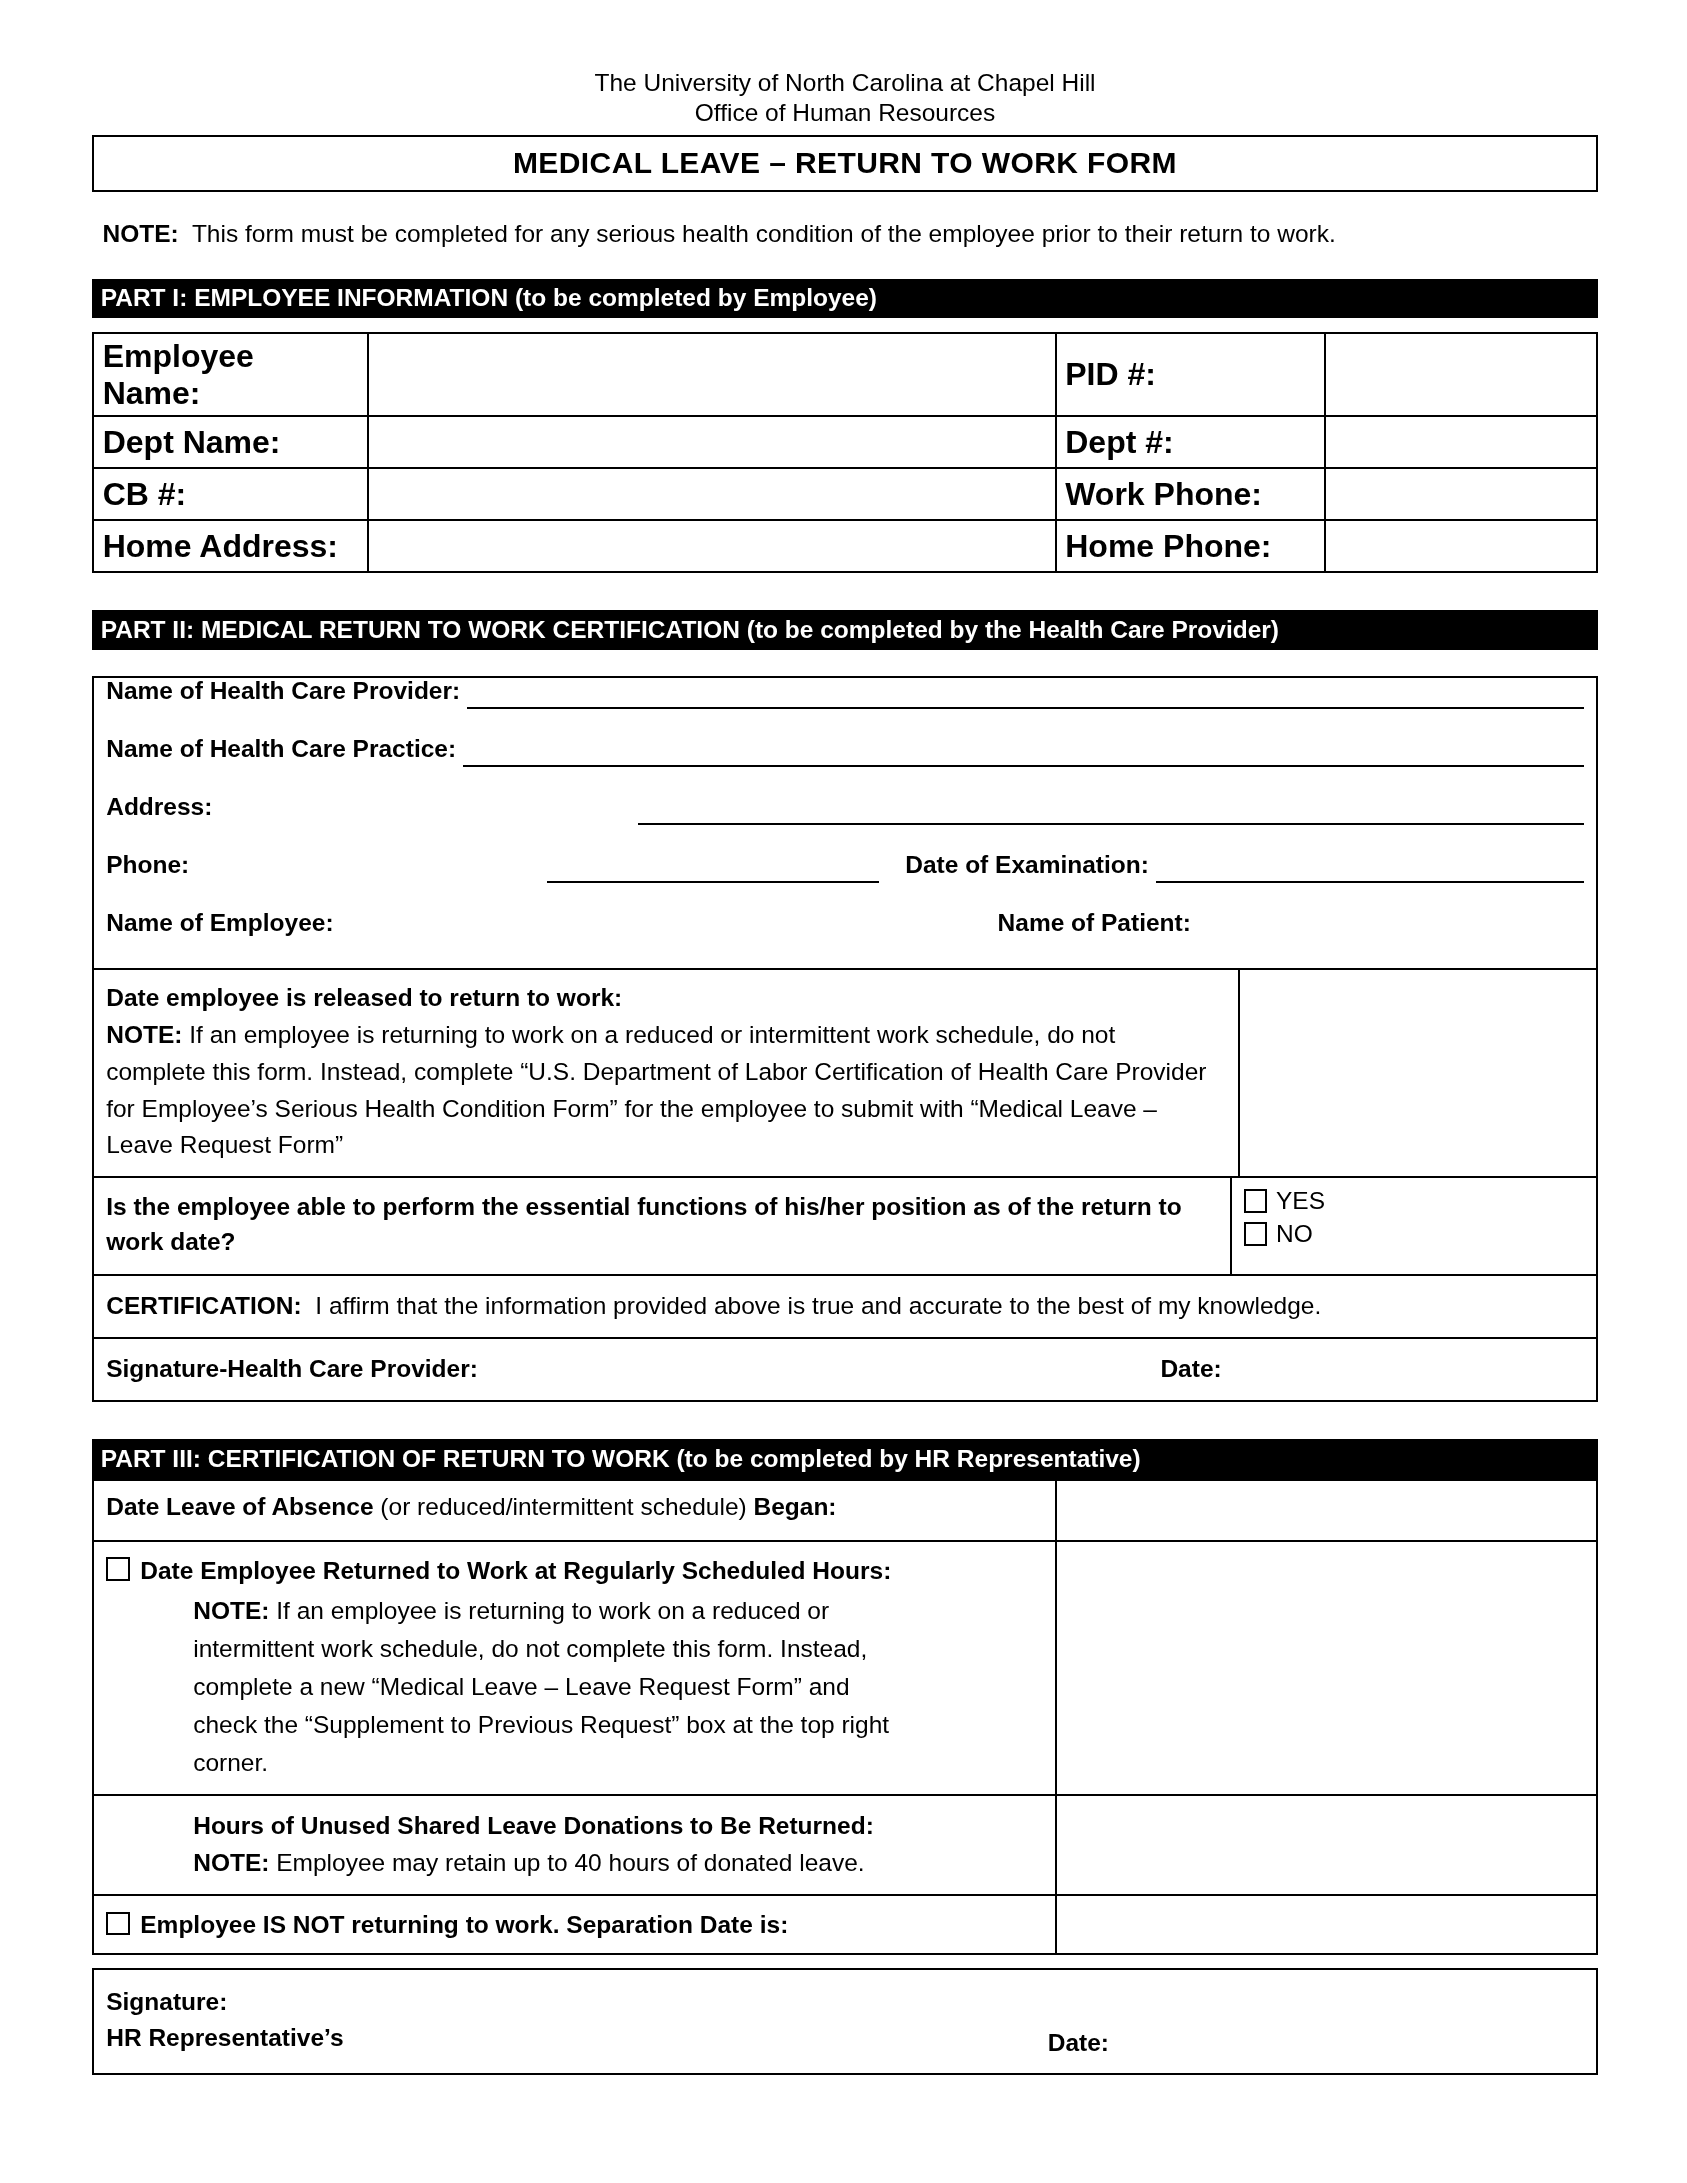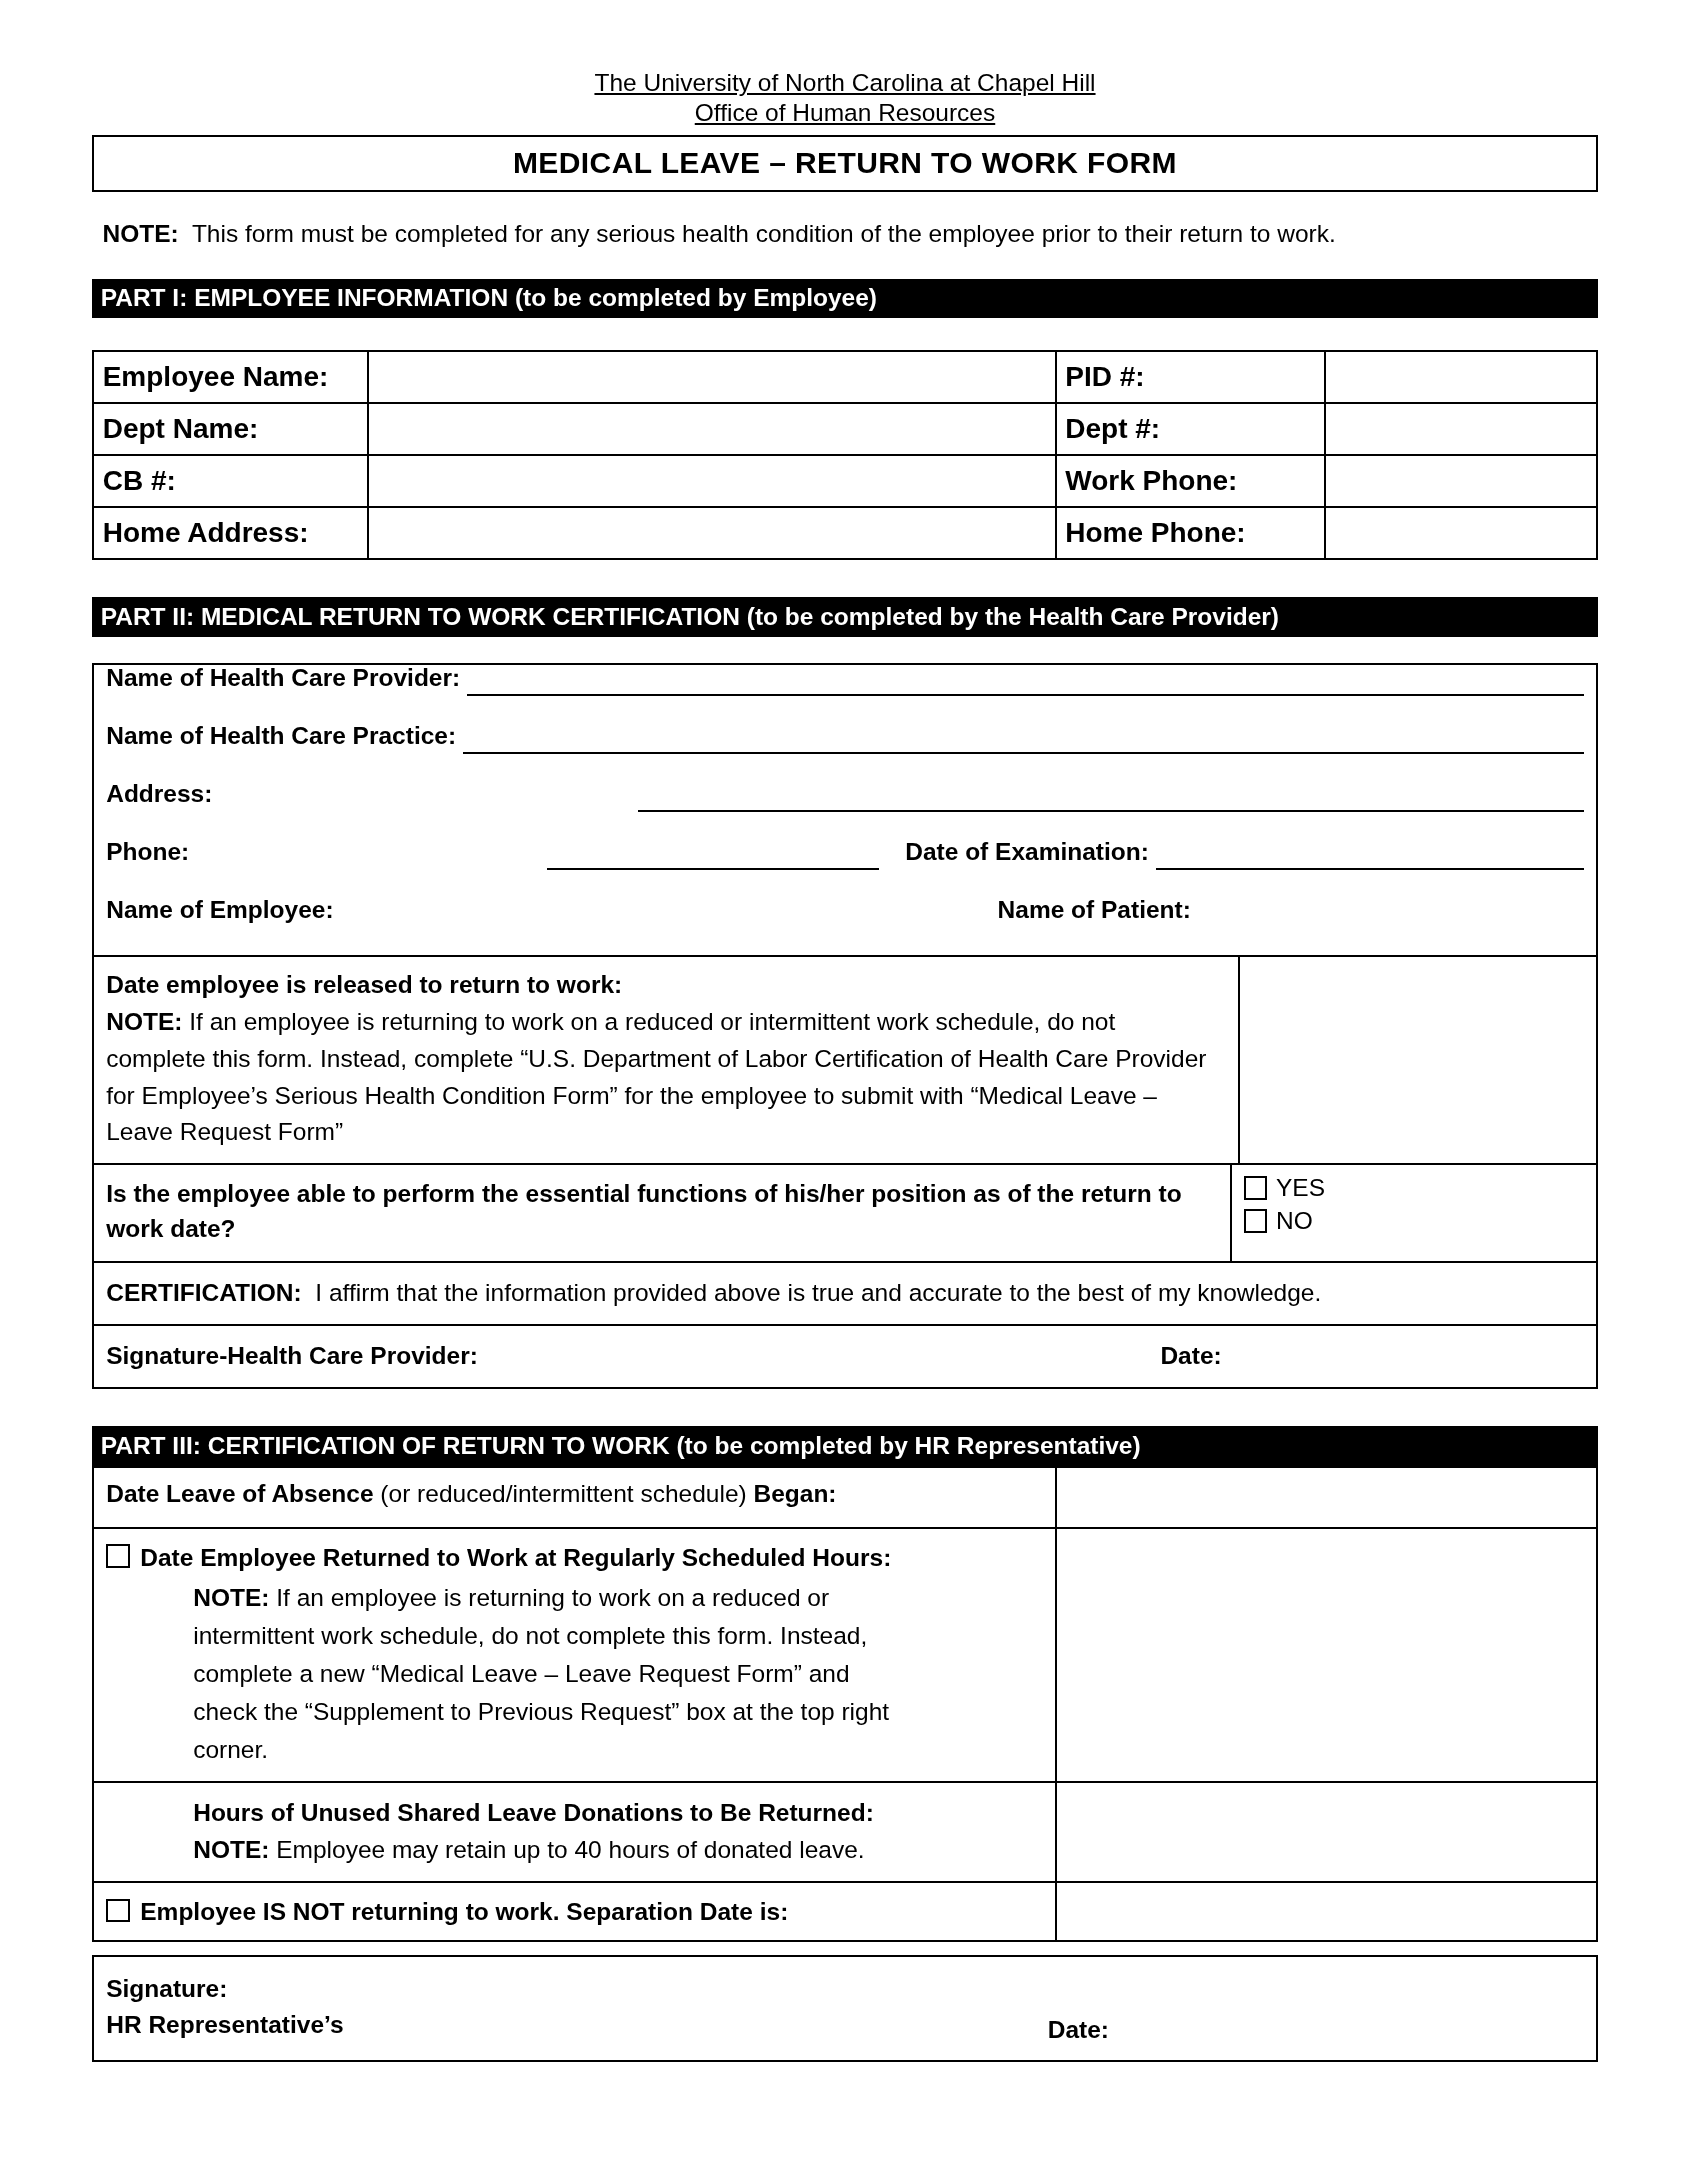--- a/index.html
+++ b/index.html
@@ -3,39 +3,39 @@
 <meta charset="utf-8">
 <style>
   * { margin:0; padding:0; box-sizing:border-box; }
   html,body { background:#e8e8e8; }
   body { font-family:"Liberation Sans","DejaVu Sans",sans-serif; color:#000; }
   .page {
     width:1687px; height:2184px; background:#fff; margin:0 auto;
     padding:68px 89px 0 92px; overflow:hidden; position:relative;
   }
   .center { text-align:center; }
-  .org-line { font-size:24.5px; line-height:30px;text-decoration:underline; }
+  .org-line { font-size:24.5px; line-height:30px; }
   .title-box {
     border:2.6px solid #000; margin-top:7px; padding:8.7px 5.2px 10.5px 5.2px;
   }
   .title-box .t { font-size:30px; font-weight:bold; letter-spacing:0.4px; }
   .note-line { margin-top:28px; font-size:24.5px; padding-left:10.5px; }
   .prewrap { white-space:pre-wrap; }
   b, .bold { font-weight:bold; }
 
   .black-bar {
     background:#000; color:#fff; font-weight:bold; font-size:24.5px;
     padding:5.2px 8.7px 6.1px 8.7px; margin-top:31px;
   }
   .black-bar.attached { margin-top:37px; }
 
   
   table.p1 {
-    width:100%; border-collapse:collapse; margin-top:32px;
-    font-size:28px;
+    width:100%; border-collapse:collapse; margin-top:14px;
+    font-size:32px;
   }
   table.p1 td { border:2.6px solid #000; height:52px; padding:3.5px 8.7px; font-weight:bold; }
   td.c1 { width:18.3%; }
   td.c2 { width:45.7%; }
   td.c3 { width:17.9%; }
   td.c4 { width:18.1%; }
 
   
   .p2box { border:2.6px solid #000; margin-top:26px; font-size:24.5px; }
   .fieldrow { display:flex; height:58px; padding:0 12.2px 8.7px 12.2px; }

